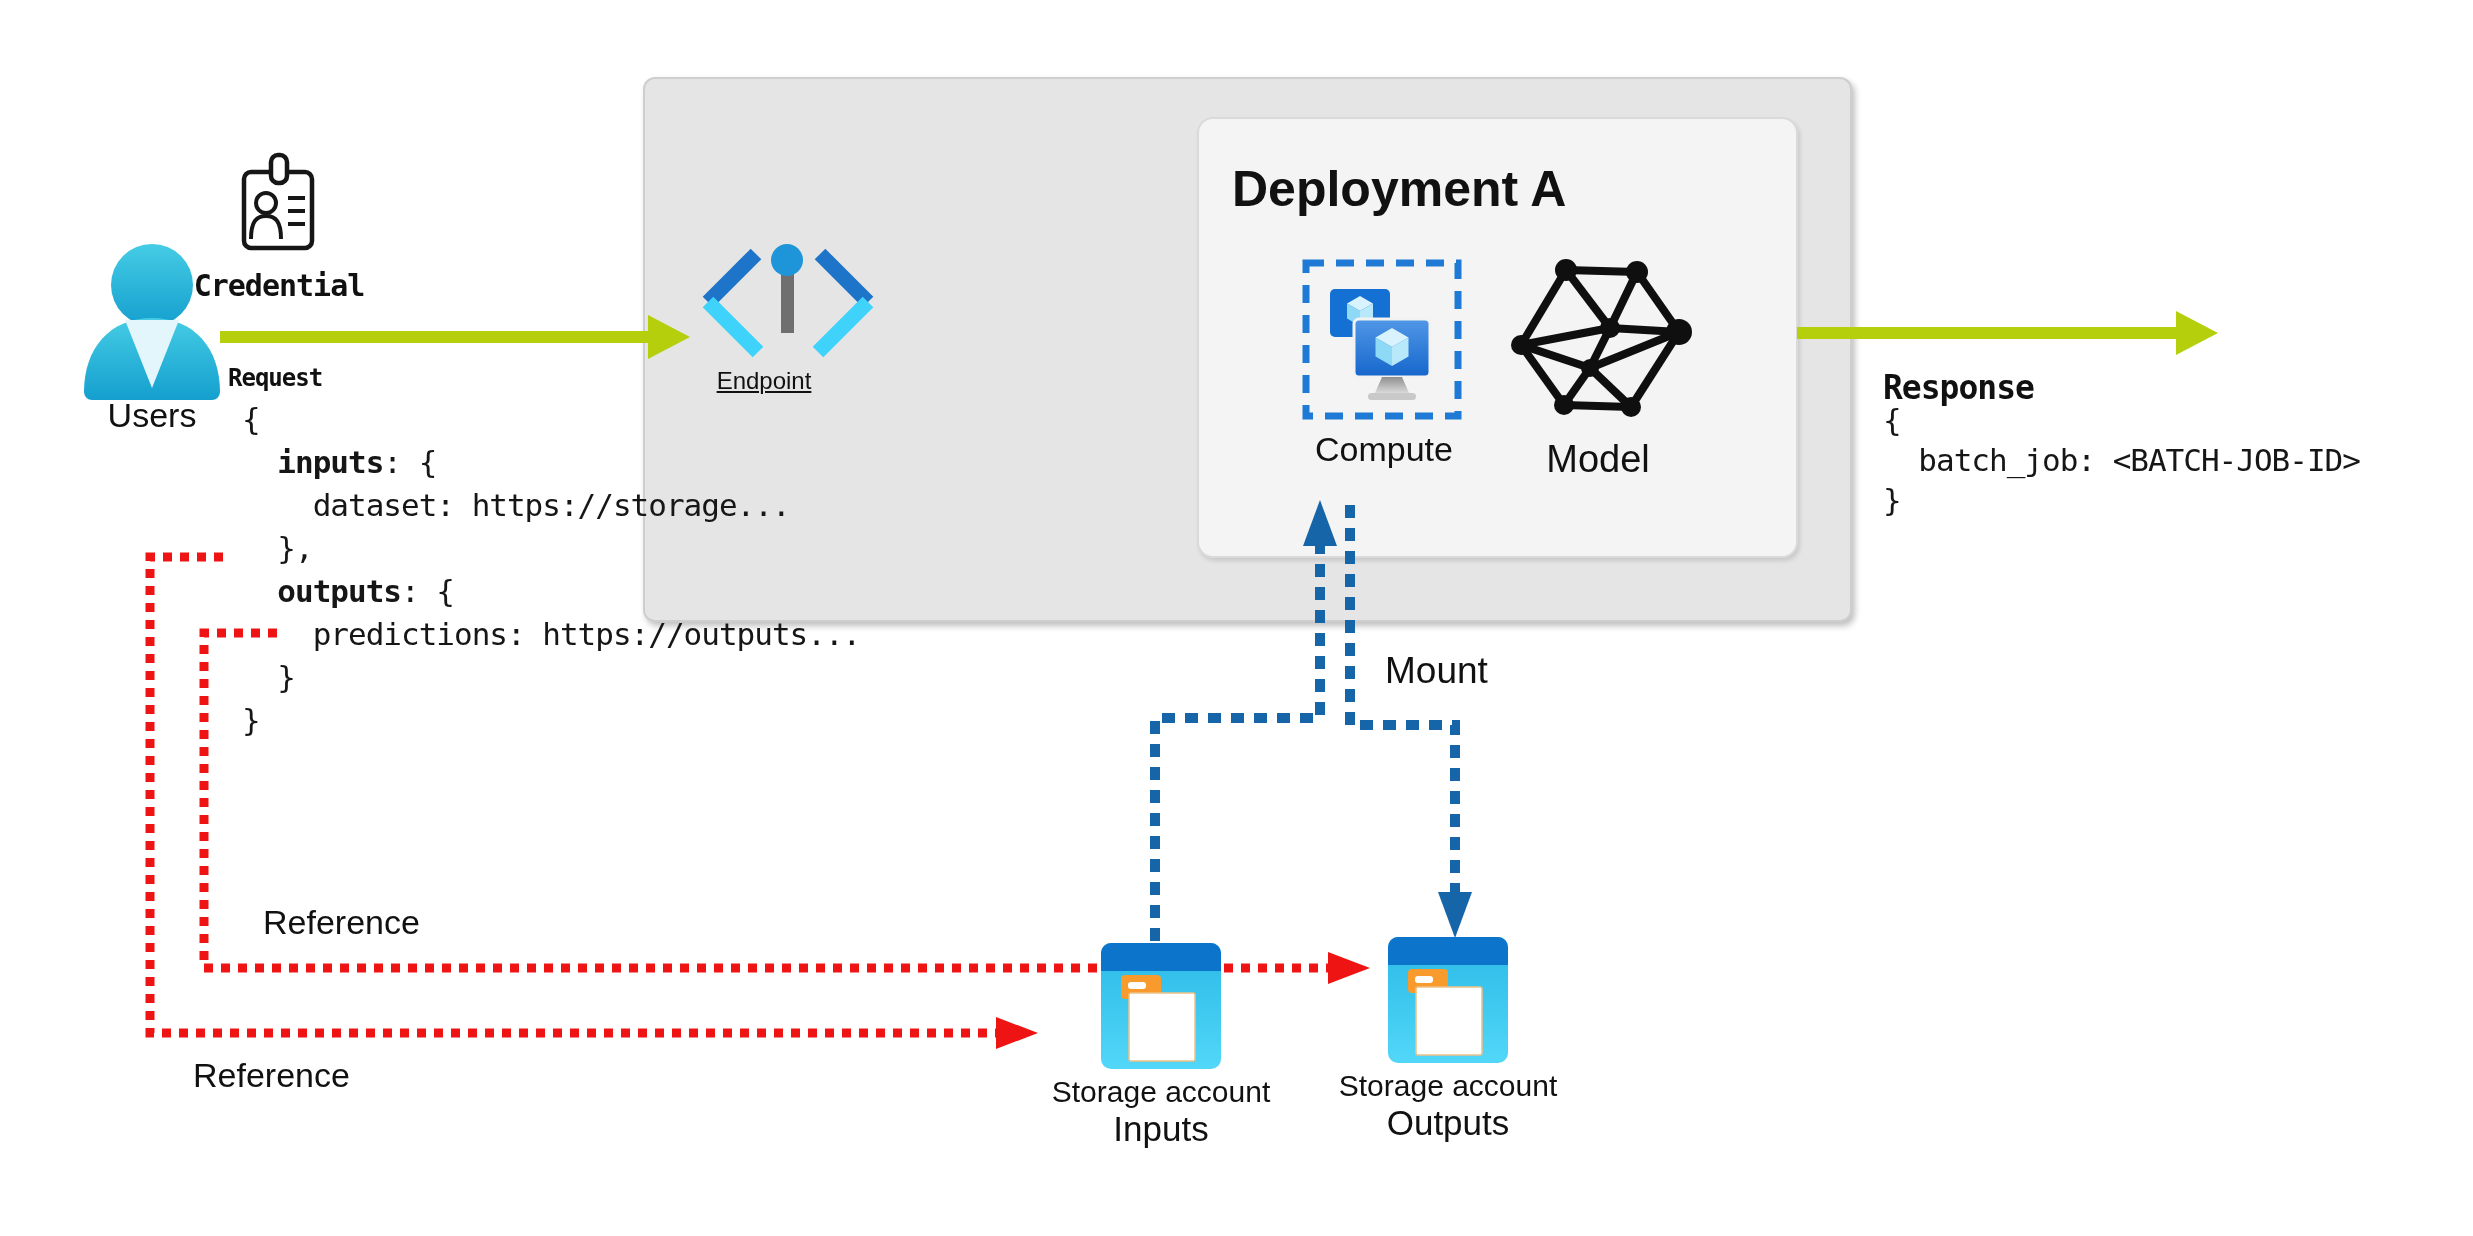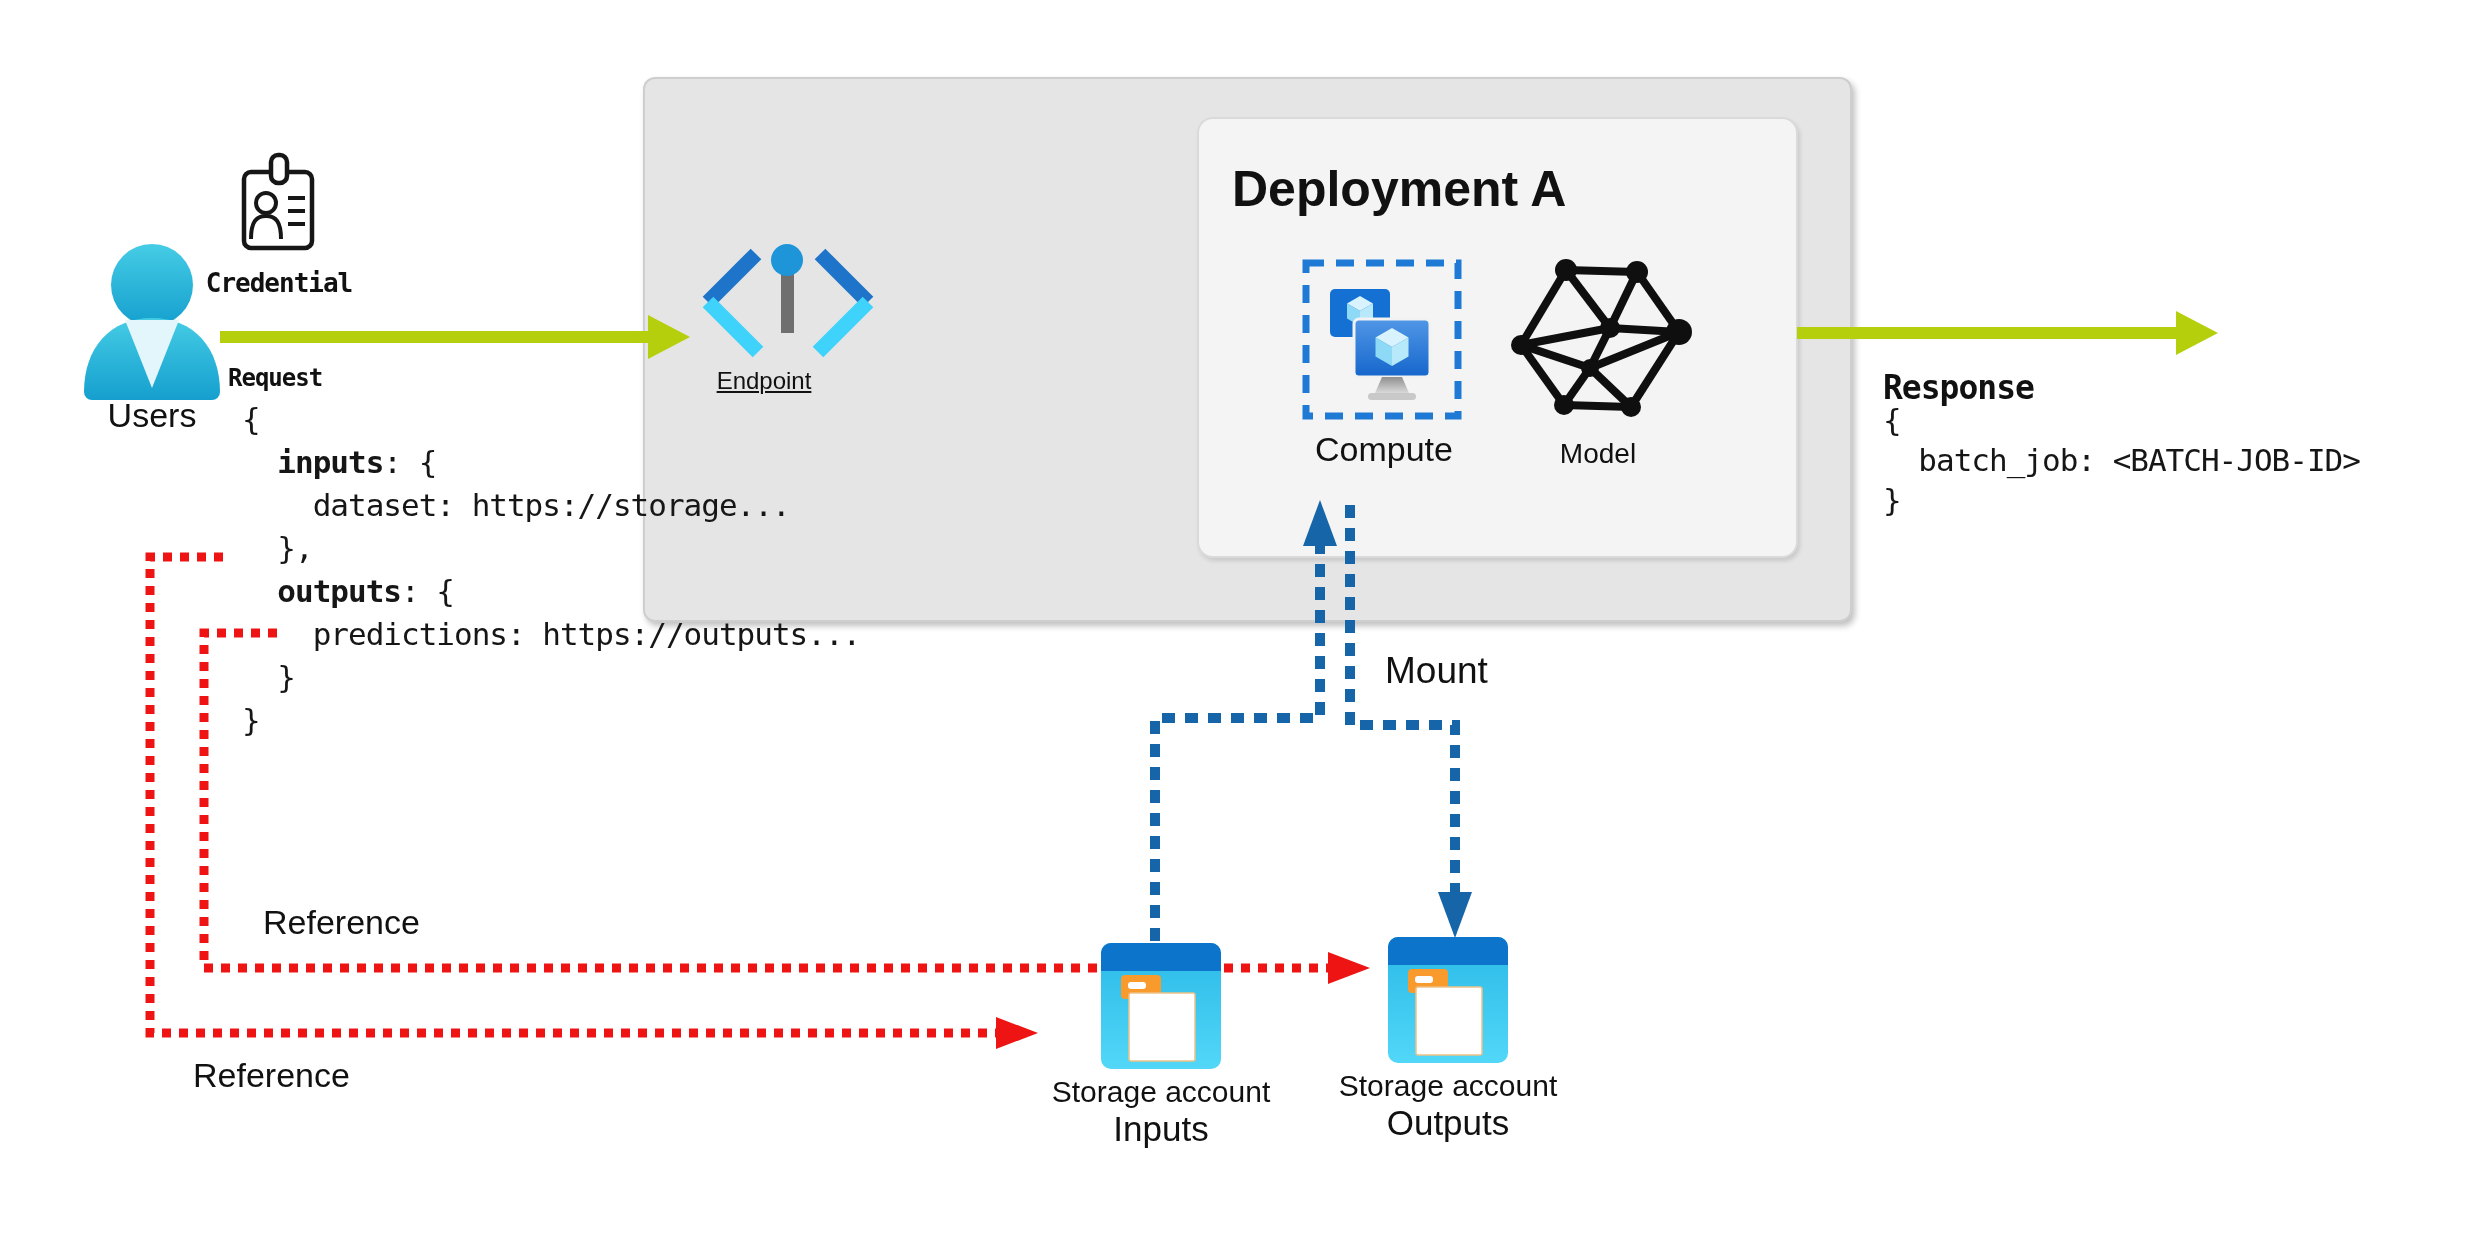--- a/index.html
+++ b/index.html
@@ -166,25 +166,25 @@
       <path class="blue-path" d="M1155,941 L1155,718 L1320,718 L1320,545"></path>
       <polygon class="blue-head" points="1303,546 1320,500 1337,546"></polygon>
     </g>
     <g>
       <path class="blue-path" d="M1350,505 L1350,725 L1455,725 L1455,893"></path>
       <polygon class="blue-head" points="1438,892 1455,938 1472,892"></polygon>
     </g>
   </svg>
 
   <div class="lbl ctr" style="left:152px;top:396px;font-size:34px;">Users</div>
-  <div class="lbl ctr mono bold" style="left:279px;top:268px;font-size:26px;">Credential</div>
+  <div class="lbl ctr mono bold" style="left:279px;top:268px;font-size:30px;">Credential</div>
   <div class="lbl ctr" style="left:764px;top:367px;font-size:24px;text-decoration:underline;">Endpoint</div>
   <div class="lbl bold" style="left:1232px;top:160px;font-size:50px;text-align:right;">Deployment A</div>
   <div class="lbl ctr" style="left:1384px;top:430px;font-size:34px;">Compute</div>
-  <div class="lbl ctr" style="left:1598px;top:438px;font-size:28px;">Model</div>
+  <div class="lbl ctr" style="left:1598px;top:438px;font-size:38px;">Model</div>
 
   <div class="lbl ctr" style="left:1161px;top:1075px;font-size:30px;">Storage account</div>
   <div class="lbl ctr" style="left:1161px;top:1109px;font-size:35px;">Inputs</div>
   <div class="lbl ctr" style="left:1448px;top:1069px;font-size:30px;">Storage account</div>
   <div class="lbl ctr" style="left:1448px;top:1103px;font-size:35px;">Outputs</div>
 
   <div class="lbl" style="left:1385px;top:650px;font-size:37px;">Mount</div>
   <div class="lbl" style="left:263px;top:903px;font-size:34px;">Reference</div>
   <div class="lbl" style="left:193px;top:1056px;font-size:34px;">Reference</div>
 

